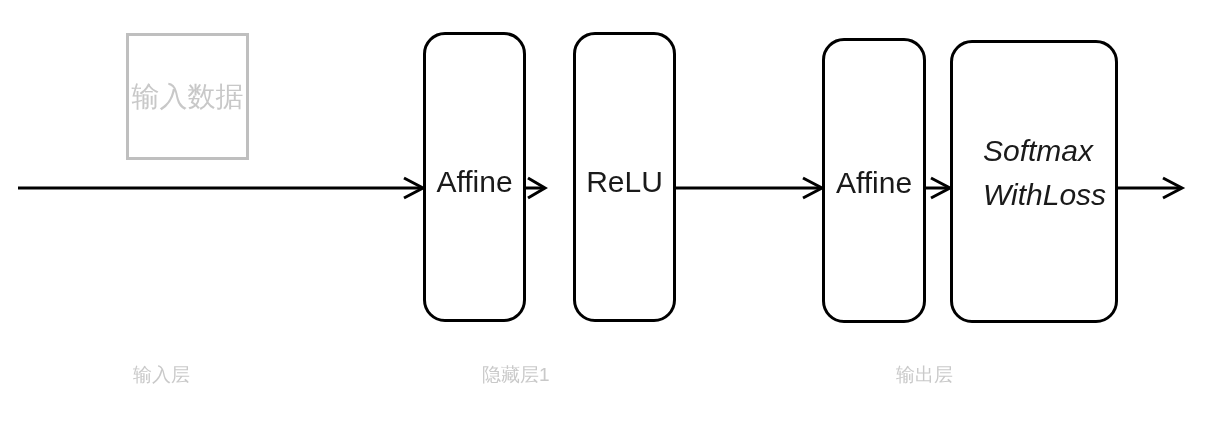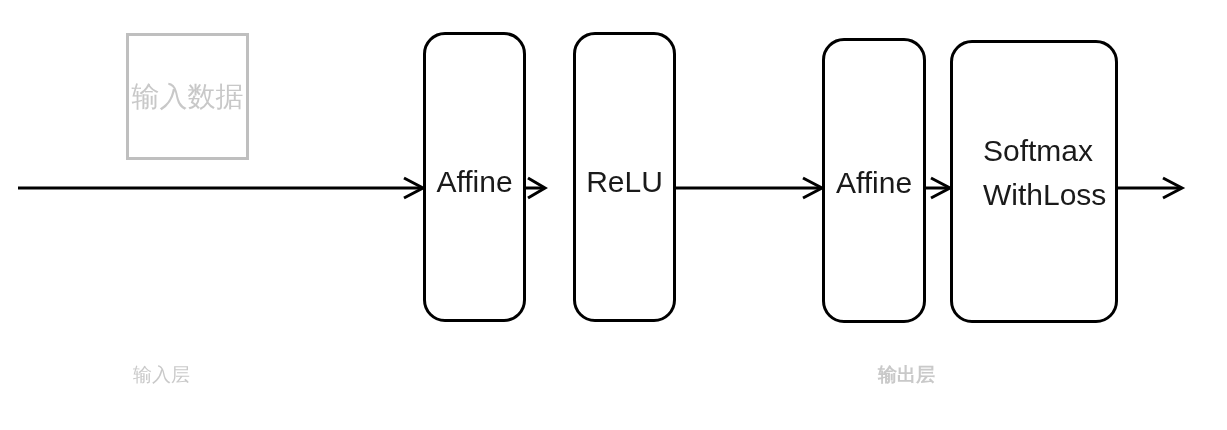--- a/index.html
+++ b/index.html
@@ -65,32 +65,33 @@
   .box-softmax { left: 950px; top: 40px; width: 168px; height: 283px; }
   .box-softmax .softmax-lines {
     position: absolute;
     top: 86px;
     left: 30px;
     font-size: 30px;
     line-height: 44px;
     color: #1a1a1a;
     text-align: left;
     white-space: nowrap;
+    font-style: italic;
   }
   .group-label {
     position: absolute;
     top: 358px;
     font-size: 19px;
     line-height: 34px;
     color: #c9c9c9;
     white-space: nowrap;
   }
   .group-label-input  { left: 133px; }
   .group-label-hidden { left: 482px; }
-  .group-label-output { left: 878px; font-weight: bold; }
+  .group-label-output { left: 896px; }
 </style>
 </head>
 <body>
 
 <div class="canvas">
 
   <svg class="arrows-layer" width="1227" height="430" viewBox="0 0 1227 430" fill="none" stroke="#000000" stroke-width="3">
     <g>
       <line x1="18" y1="188" x2="421" y2="188"></line>
       <polyline points="404,178 423,188 404,198"></polyline>
@@ -130,15 +131,16 @@
   </div>
 
   <div class="layer-box box-softmax">
     <div class="softmax-lines">
       <div>Softmax</div>
       <div>WithLoss</div>
     </div>
   </div>
 
   <div class="group-label group-label-input">输入层</div>
+  <div class="group-label group-label-hidden">隐藏层1</div>
   <div class="group-label group-label-output">输出层</div>
 
 </div>
 
 </body></html>

